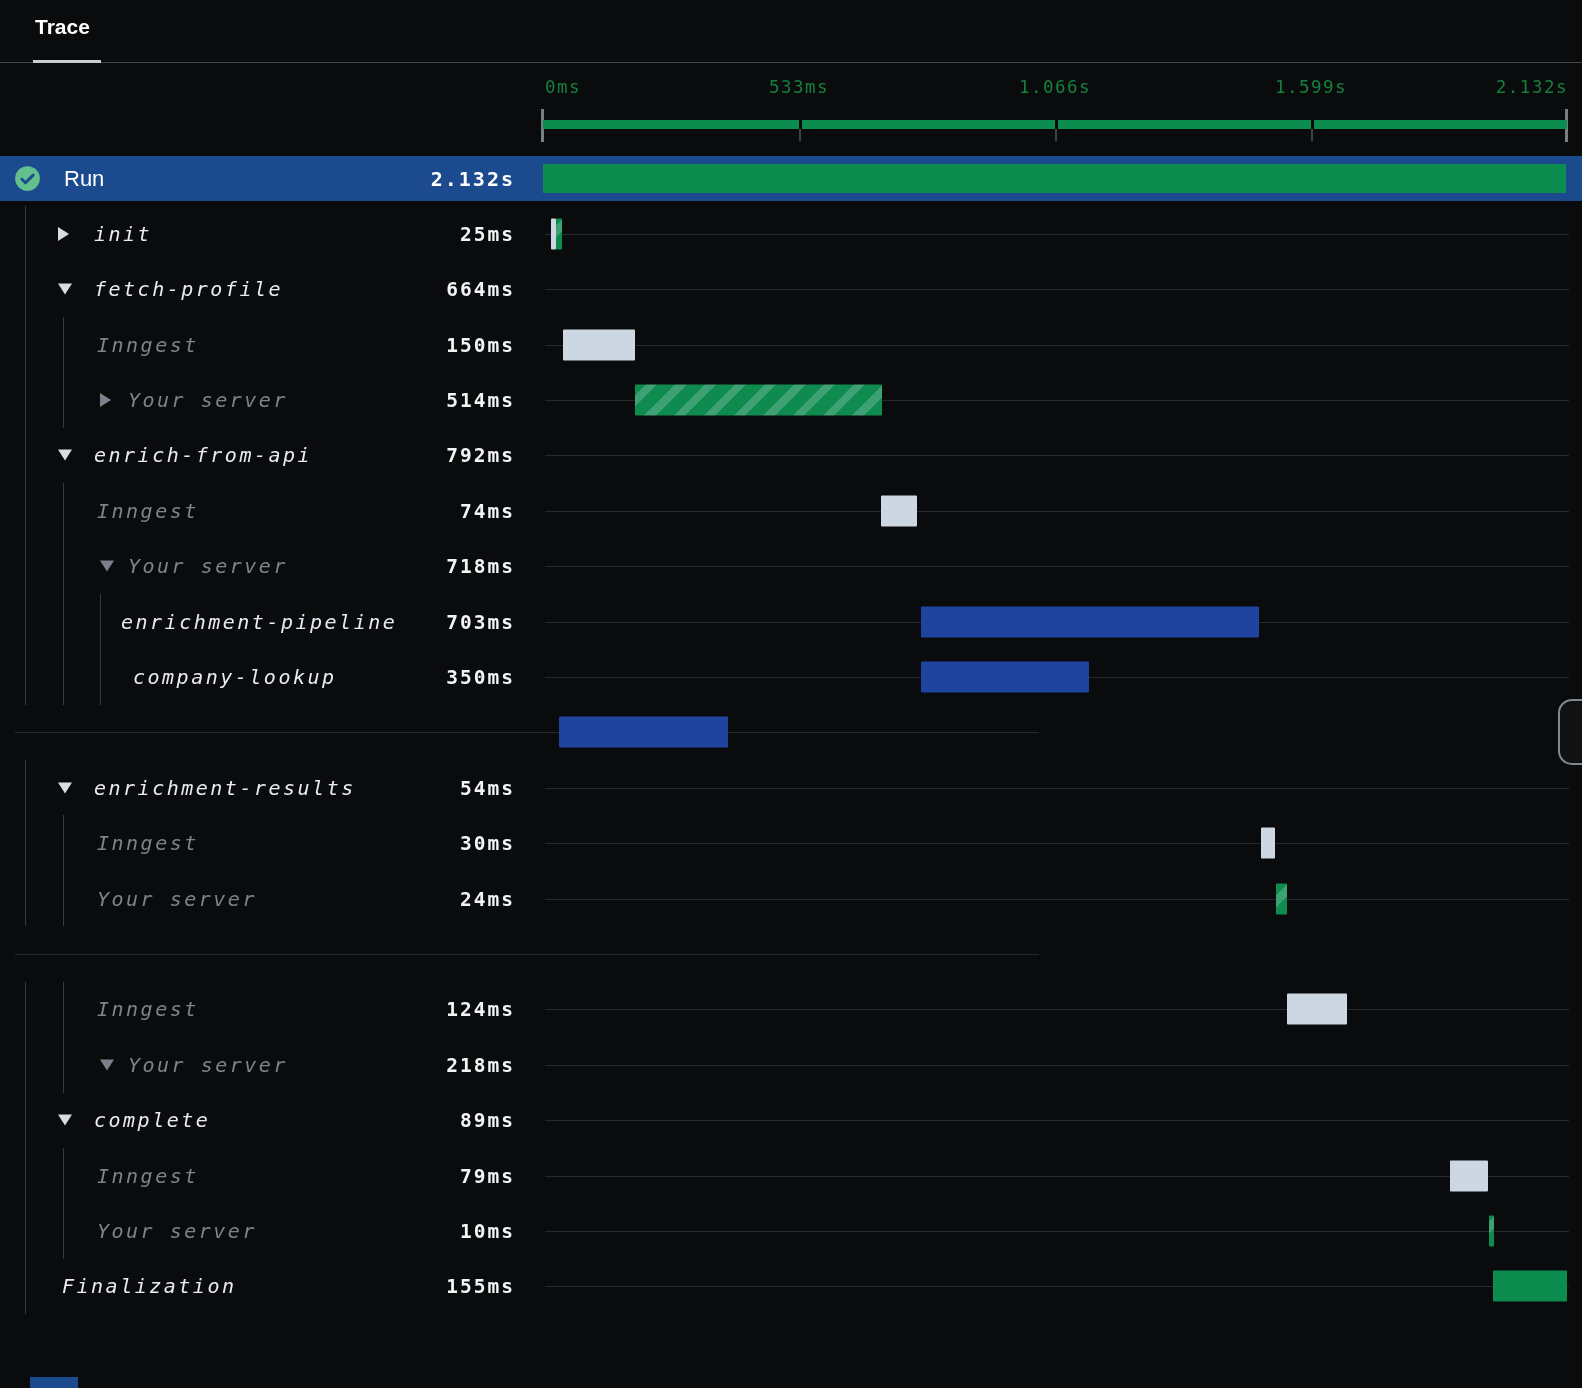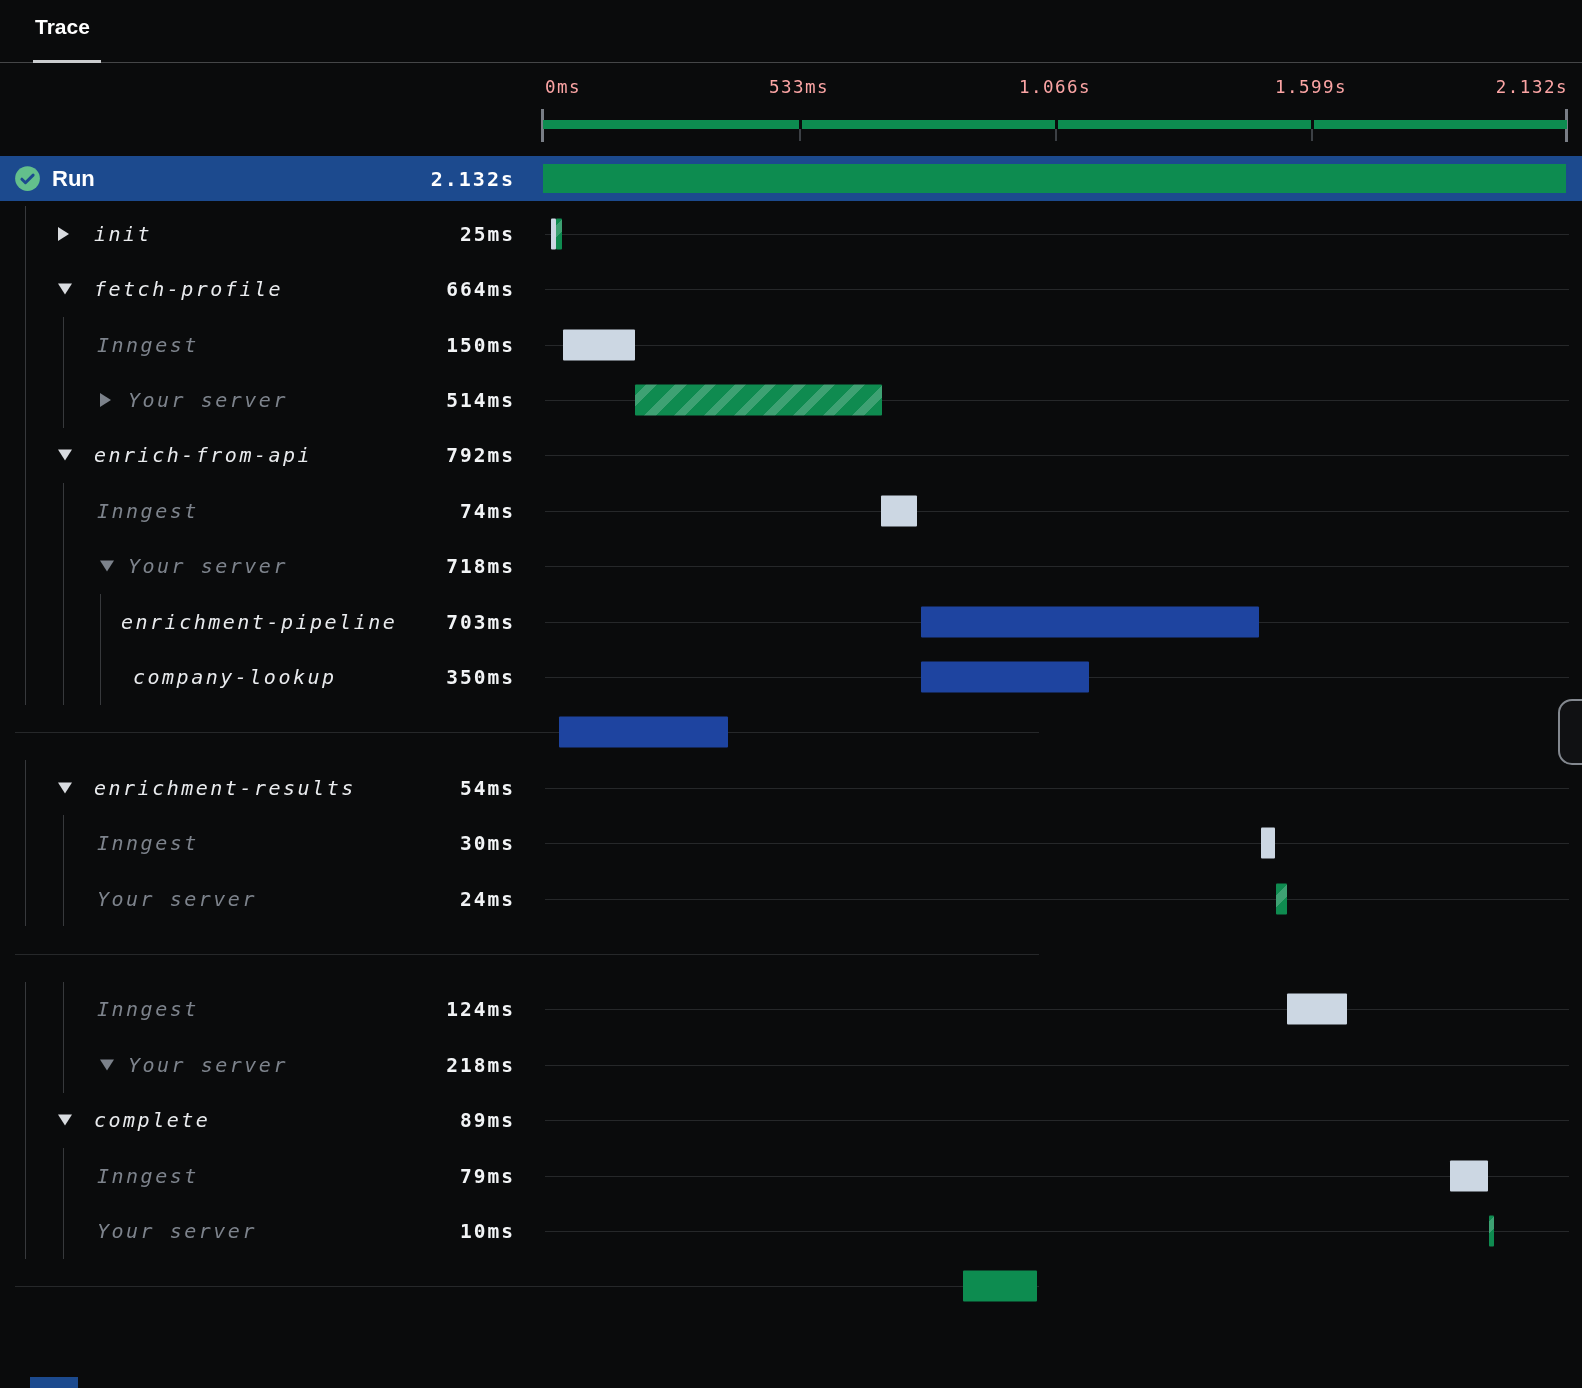--- a/index.html
+++ b/index.html
@@ -15,41 +15,41 @@
   .header { height:62px; position:relative; border-bottom:1px solid #454648; background:#0a0b0c; }
   .tab {
     position:absolute; left:35px; top:15px;
     font-family:"Liberation Sans", sans-serif;
     font-size:21px; font-weight:600; color:#ffffff;
   }
   .tab-underline { position:absolute; left:33px; bottom:-1px; width:68px; height:3px; background:#cbcdcf; }
 
   
   .axis { height:93px; position:relative; background:#0a0b0c; }
-  .tick-label { position:absolute; top:14px; font-size:17.5px; letter-spacing:1.5px; color:#fca5a5; white-space:pre; }
+  .tick-label { position:absolute; top:14px; font-size:17.5px; letter-spacing:1.5px; color:#15803d; white-space:pre; }
   .t0 { left:545px; }
   .t1 { left:799px;  transform:translateX(-50%); }
   .t2 { left:1055px; transform:translateX(-50%); }
   .t3 { left:1311px; transform:translateX(-50%); }
   .t4 { left:1568px; transform:translateX(-100%); }
   .minimap { position:absolute; left:543px; top:57px; width:1024px; height:9px; background:#0d8c50; }
   .notch { position:absolute; top:0; width:3px; height:9px; background:#0a0b0c; }
   .n25 { left:25%; } .n50 { left:50%; } .n75 { left:75%; }
   .subtick { position:absolute; top:66px; width:2px; height:12px; background:#3c4045; }
   .s25 { left:799px; } .s50 { left:1055px; } .s75 { left:1311px; }
   .endtick { position:absolute; top:46px; width:3px; height:33px; background:#797e86; }
   .e0 { left:541px; } .e1 { left:1565px; }
 
   
   .run-row { height:45px; background:#1c4a8e; position:relative; }
   .run-check { position:absolute; left:14px; top:9px; width:27px; height:27px; }
   .run-label {
-    position:absolute; left:52px; top:50%; transform:translateY(-50%);
+    position:absolute; left:64px; top:50%; transform:translateY(-50%);
     font-family:"Liberation Sans", sans-serif;
-    font-size:22px; font-weight:700; color:#ffffff;
+    font-size:22px; font-weight:400; color:#ffffff;
   }
   .run-dur {
     position:absolute; left:330px; width:185px; text-align:right;
     top:50%; transform:translateY(-50%);
     font-size:20px; font-weight:700; letter-spacing:2px; color:#ffffff;
   }
   .run-bar { position:absolute; left:543px; width:1023px; top:8px; height:29px; background:#0d8c50; }
 
   
   #rows { margin-top:5px; }
@@ -372,20 +372,25 @@
         <span class="dur">10ms</span>
       </div>
       <div class="lane">
         <div class="track">
           <span class="rowline"></span>
           <span class="bar server" style="left: 92.3546%; width: 0.469043%;"></span>
         </div>
       </div>
     </div>
     <div class="row">
+      <div class="left">
+        <span class="guide" style="left: 25px;"></span>
+        <span class="name white" style="left: 62px;">Finalization</span>
+        <span class="dur">155ms</span>
+      </div>
       <div class="lane">
         <div class="track">
           <span class="rowline"></span>
           <span class="bar final" style="left: 92.7298%; width: 7.27017%;"></span>
         </div>
       </div>
     </div>
   </div>
 
 <div class="edge-pill"></div>

